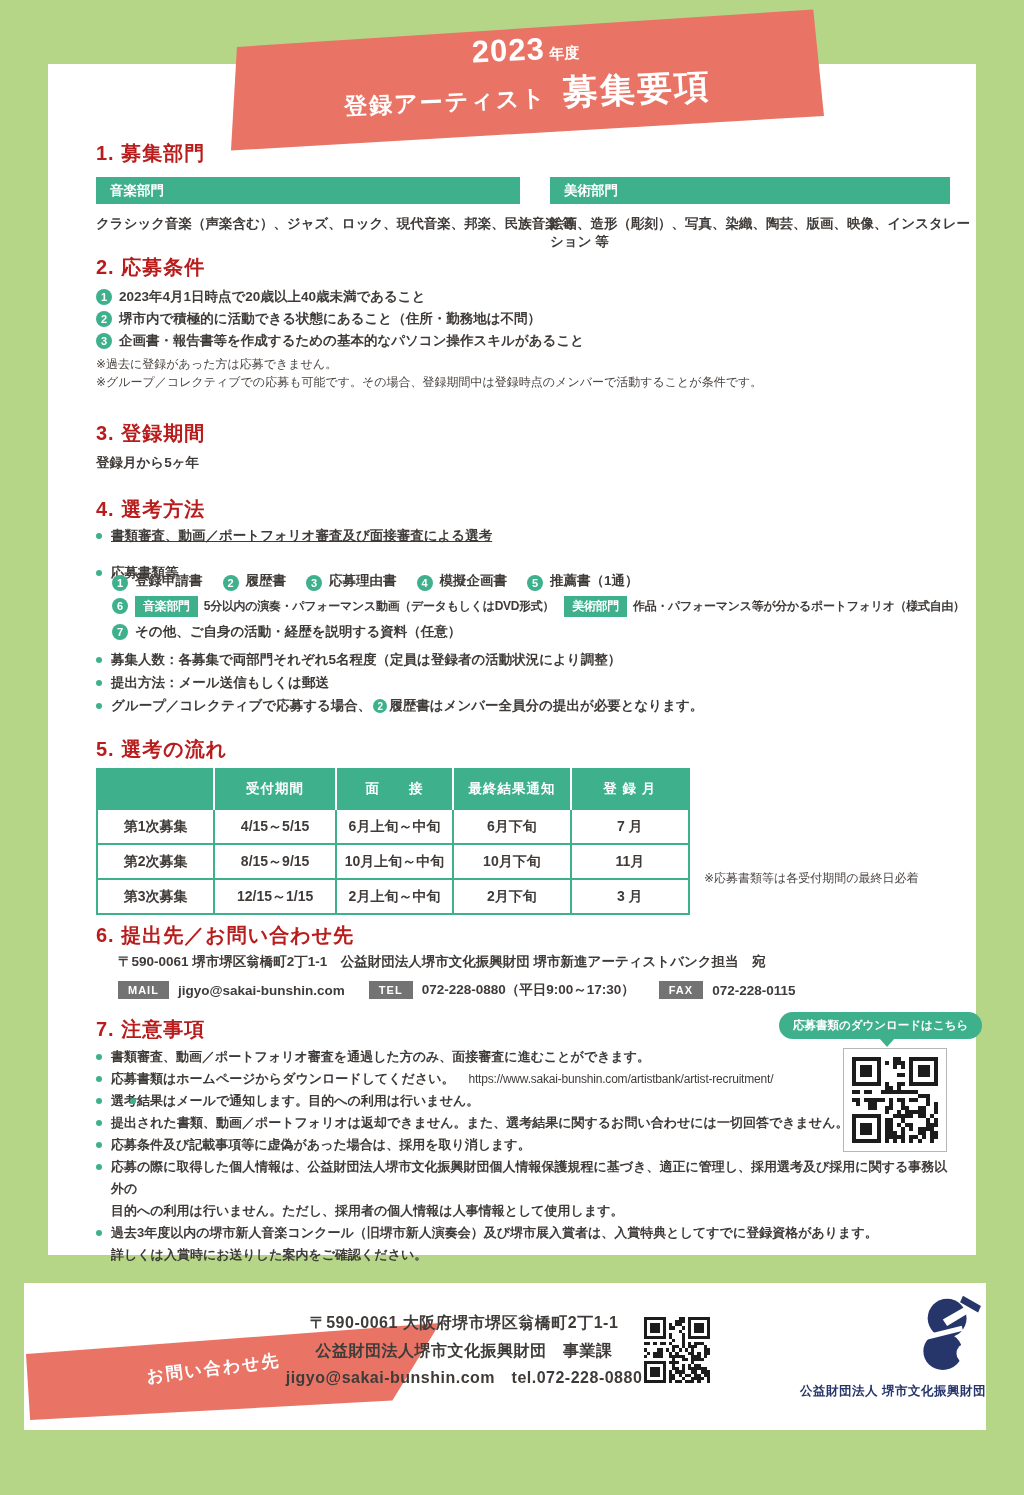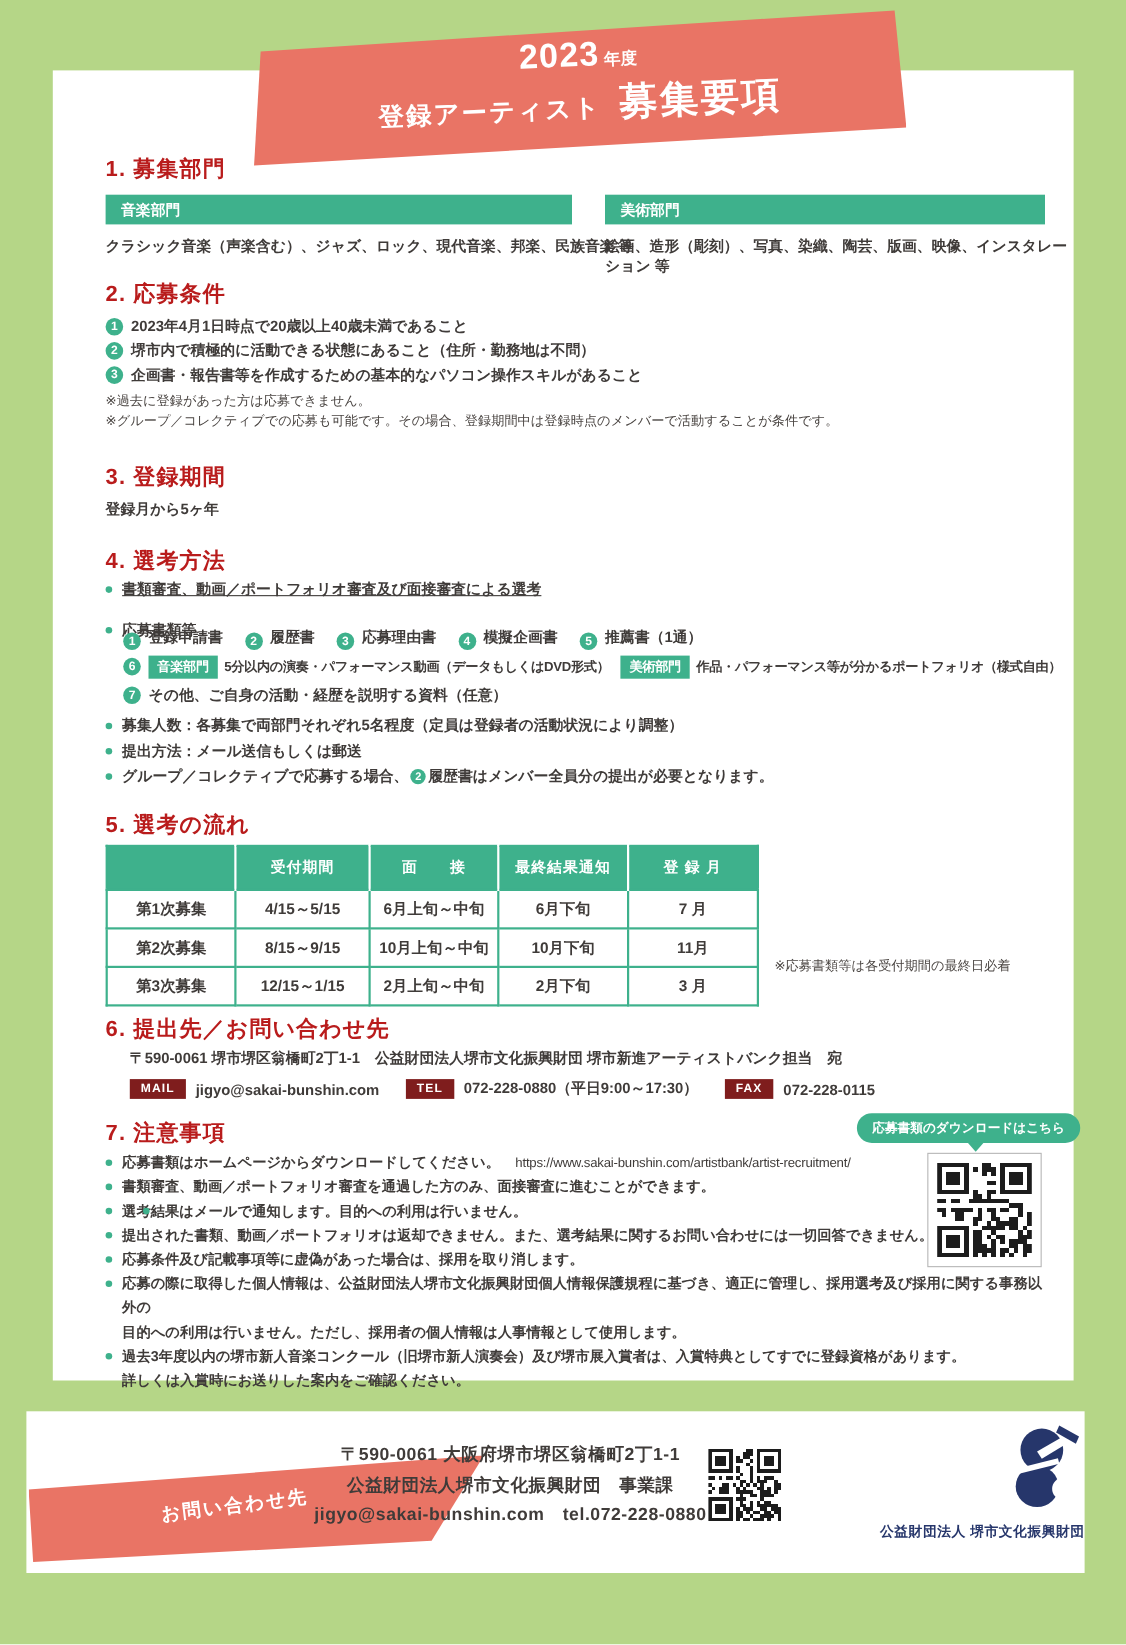--- a/index.html
+++ b/index.html
@@ -34,21 +34,21 @@
   .badge-teal{display:inline-block;background:#3eb18c;color:#fff;font-size:12px;font-weight:700;
               padding:2px 8px;margin:0 6px;white-space:nowrap;}
 
   table.sched{border-collapse:collapse;table-layout:fixed;width:594px;border:2px solid #3eb18c;}
   table.sched th{background:#3eb18c;color:#fff;font-size:13.5px;font-weight:700;height:36px;
                  border-left:2px solid #fff;letter-spacing:1px;}
   table.sched th:first-child{border-left:none;}
   table.sched td{background:#fff;border:2px solid #3eb18c;height:31px;text-align:center;
                  font-size:14px;font-weight:700;color:#3f3b39;}
 
-  .badge-dark{display:inline-block;background:#7f1d1d;color:#fff;font-size:11px;font-weight:700;
+  .badge-dark{display:inline-block;background:#737373;color:#fff;font-size:11px;font-weight:700;
               padding:3px 10px;margin-right:9px;letter-spacing:1px;}
 
   .nb{position:relative;padding-left:15px;line-height:22px;font-size:13px;font-weight:700;color:#3f3b39;}
   .nb .dot{position:absolute;left:0;top:8px;}
   .url{font-size:12px;font-weight:500;letter-spacing:-0.2px;margin-left:14px;}
 
   .tag{position:absolute;background:#3eb18c;color:#fff;font-size:11.5px;font-weight:700;
        border-radius:14px;padding:6px 14px;white-space:nowrap;}
   .tag::after{content:"";position:absolute;left:100px;bottom:-8px;width:0;height:0;
        border:8px solid transparent;border-top:9px solid #3eb18c;border-bottom:none;}
@@ -212,22 +212,22 @@
       <span class="badge-dark">MAIL</span>
       <span style="margin-right:24px;">jigyo@sakai-bunshin.com</span>
       <span class="badge-dark">TEL</span>
       <span style="margin-right:24px;">072-228-0880（平日9:00～17:30）</span>
       <span class="badge-dark">FAX</span>
       <span>072-228-0115</span>
     </div>
 
     <div class="abs h" style="left:48px;top:952px;">7. 注意事項</div>
     <div class="abs" style="left:48px;top:982px;width:862px;">
+      <div class="nb"><span class="dot"></span><span>書類審査、動画／ポートフォリオ審査を通過した方のみ、面接審査に進むことができます。</span></div>
       <div class="nb"><span class="dot"></span><span>応募書類はホームページからダウンロードしてください。</span><span class="url">https://www.sakai-bunshin.com/artistbank/artist-recruitment/</span></div>
-      <div class="nb"><span class="dot"></span><span>書類審査、動画／ポートフォリオ審査を通過した方のみ、面接審査に進むことができます。</span></div>
       <div class="nb"><span class="dot"></span><span>選考結果はメールで通知します。</span><span class="dot" style="margin-left:34px;"></span><span>目的への利用は行いません。</span></div>
       <div class="nb"><span class="dot"></span><span>提出された書類、動画／ポートフォリオは返却できません。また、選考結果に関するお問い合わせには一切回答できません。</span></div>
       <div class="nb"><span class="dot"></span><span>応募条件及び記載事項等に虚偽があった場合は、採用を取り消します。</span></div>
       <div class="nb"><span class="dot"></span><span>応募の際に取得した個人情報は、公益財団法人堺市文化振興財団個人情報保護規程に基づき、適正に管理し、採用選考及び採用に関する事務以外の</span><div>目的への利用は行いません。ただし、採用者の個人情報は人事情報として使用します。</div></div>
       <div class="nb"><span class="dot"></span><span>過去3年度以内の堺市新人音楽コンクール（旧堺市新人演奏会）及び堺市展入賞者は、入賞特典としてすでに登録資格があります。</span><div>詳しくは入賞時にお送りした案内をご確認ください。</div></div>
     </div>
 
     <div class="tag" style="left:731px;top:948px;">応募書類のダウンロードはこちら</div>
     <div class="abs qrbox" style="left:795px;top:984px;width:104px;height:104px;">
       <div class="qr">

